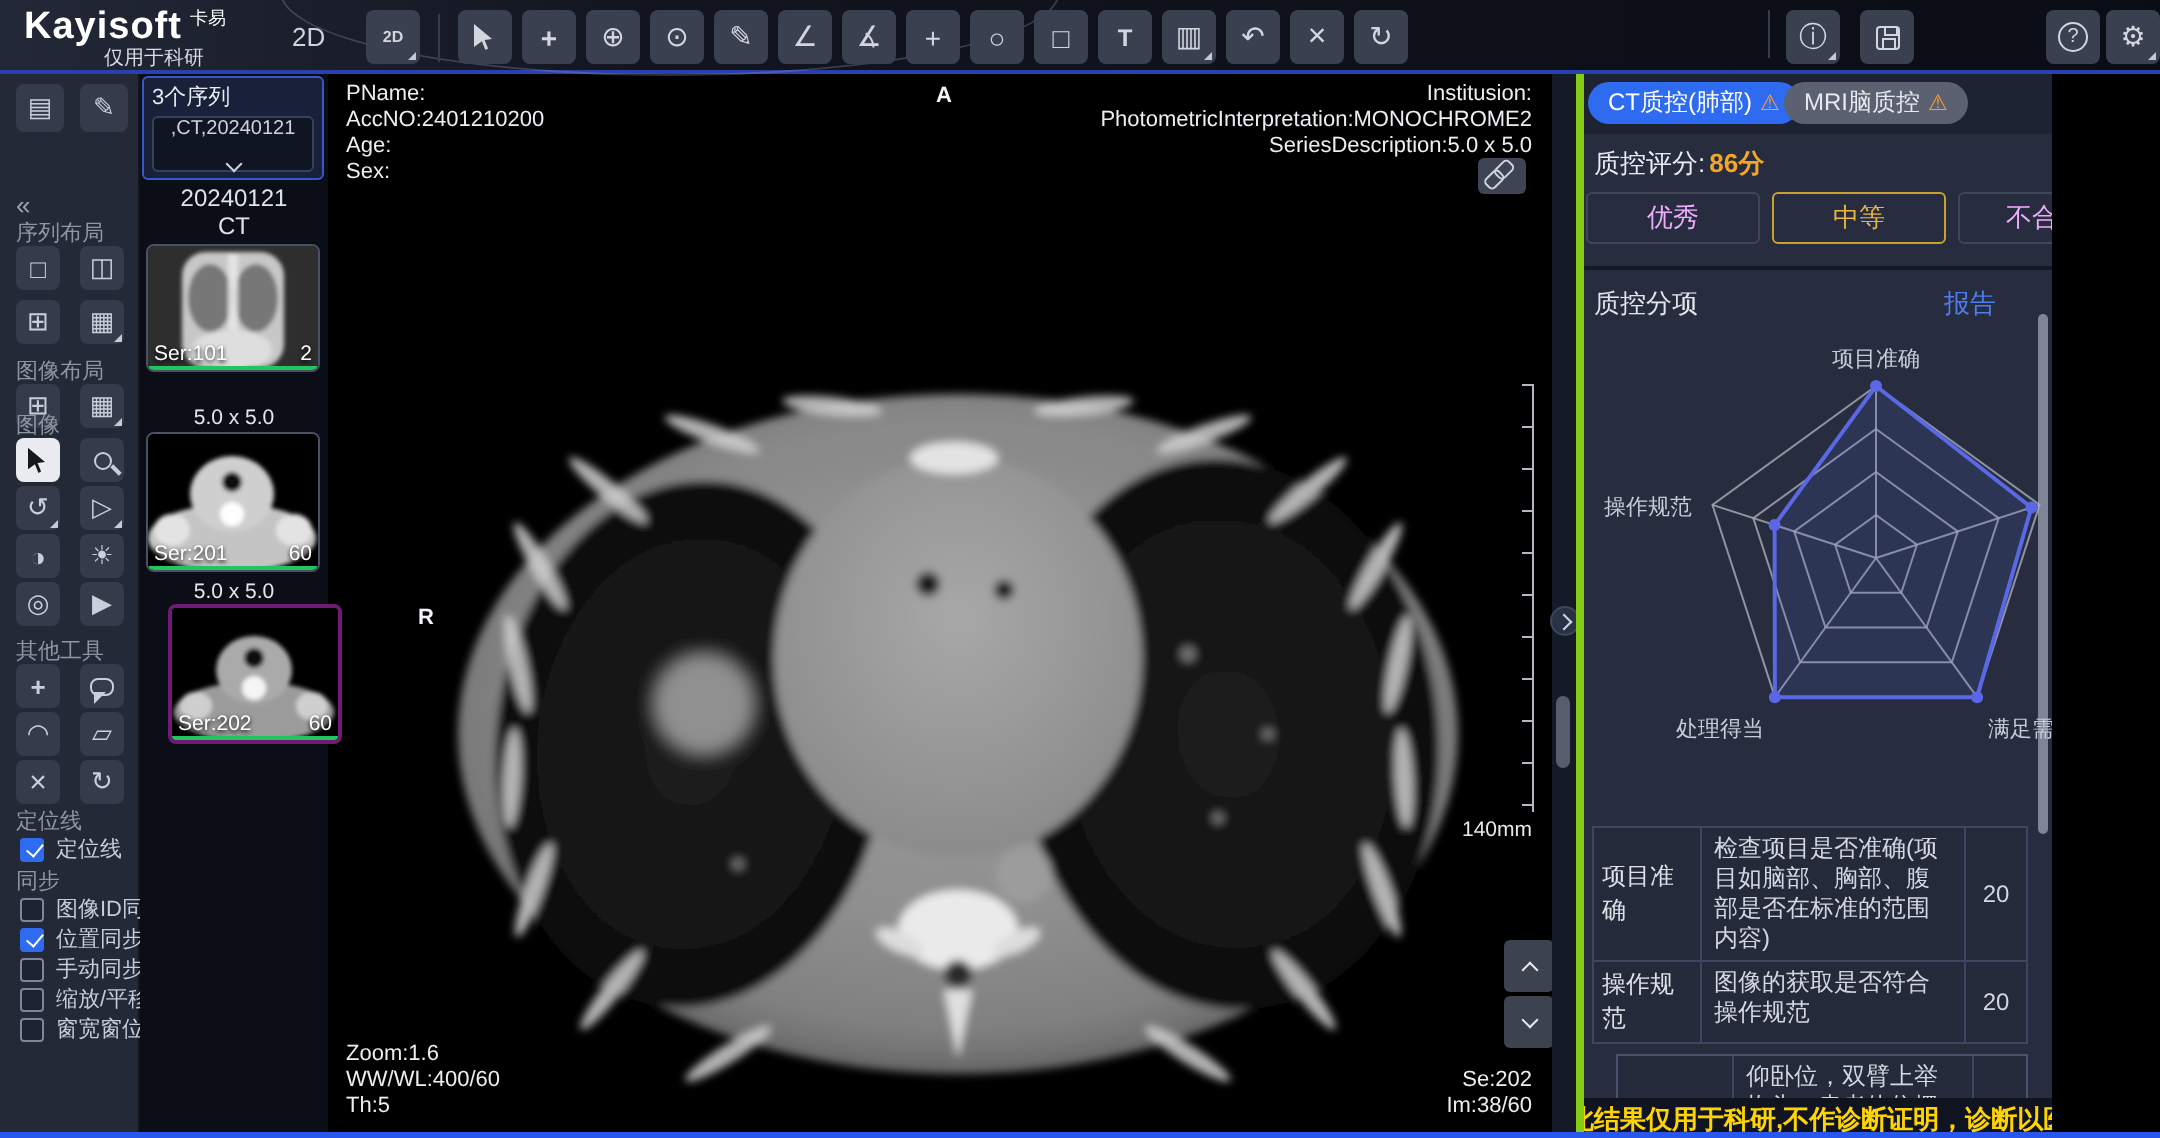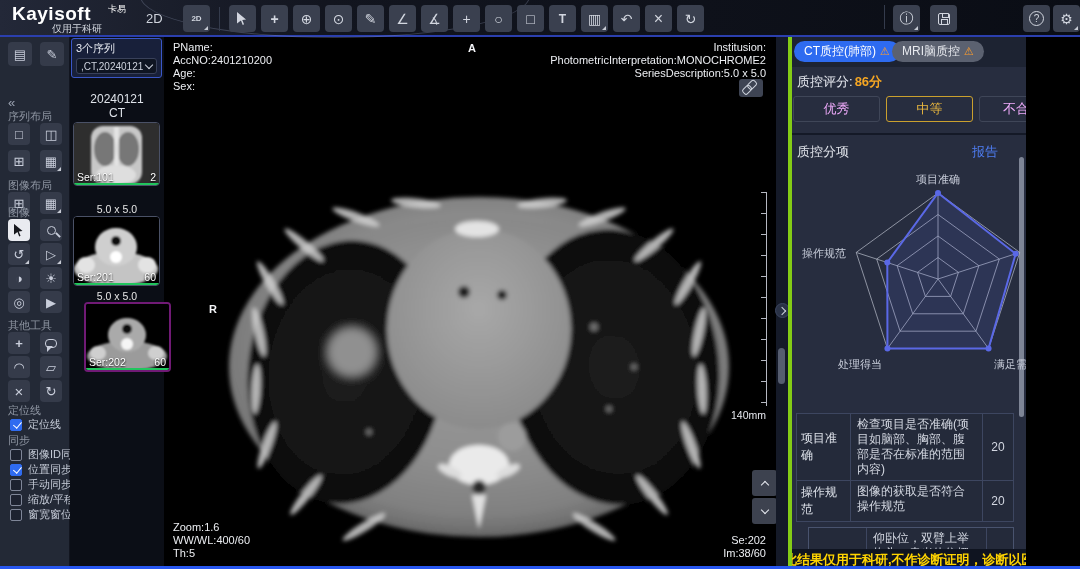--- a/index.html
+++ b/index.html
@@ -8,21 +8,21 @@
   #app { position:relative; width:1080px; height:569px; overflow:hidden; background:#000; }
 
   
   .topbar { position:absolute; left:0; top:0; width:1080px; height:37px;
     background:linear-gradient(90deg,#232838 0%,#12151f 30%,#0a0d15 100%);
     border-bottom:2px solid #2b3fae; z-index:30; }
   .swoosh { position:absolute; left:140px; top:-46px; width:390px; height:84px;
     border:1.5px solid rgba(150,160,190,.30); border-radius:50%; clip-path:inset(52% 0 0 0); }
   .logo { position:absolute; left:12px; top:3px; color:#fff; }
   .logo-en { font-size:19px; font-weight:700; letter-spacing:.5px; }
-  .logo-cn { font-size:9px; margin-left:17px; vertical-align:top; }
+  .logo-cn { font-size:9px; margin-left:4px; vertical-align:top; }
   .logo-sub { font-size:10px; color:#d8dce4; margin-left:40px; margin-top:-3px; }
   .mode-label { position:absolute; left:146px; top:11px; font-size:13px; color:#cfd3dc; }
   .tb-main { position:absolute; left:183px; top:5px; display:flex; gap:5px; align-items:center; }
   .tsep { width:1px; height:24px; background:#343b4c; margin:0 4px; }
   .tbtn { position:relative; width:27px; height:27px; background:#3a404f; border:0; border-radius:4px;
     color:#d2d6df; font-size:14px; display:flex; align-items:center; justify-content:center; cursor:pointer;
     font-family:inherit; }
   .tbtn .g8 { font-size:8px; font-weight:700; }
   .tbtn.badge::after { content:''; position:absolute; right:2px; bottom:2px;
     border-left:4px solid transparent; border-bottom:4px solid #c6cad3; }
@@ -45,22 +45,22 @@
   .box { width:12px; height:12px; border:1px solid #7f8698; border-radius:2px; background:#1d2230; position:relative; flex:0 0 auto; }
   .box.on { background:#2f6bf0; border-color:#2f6bf0; }
   .box.on::after { content:''; position:absolute; left:3.5px; top:0.5px; width:3.5px; height:7px;
     border-right:1.6px solid #fff; border-bottom:1.6px solid #fff; transform:rotate(40deg); }
 
   
   .spanel { position:absolute; left:70px; top:37px; width:94px; height:529px; background:#0b0e16; z-index:20; }
   .shead { position:absolute; left:1px; top:1px; width:91px; border:1px solid #3a57c8; background:#18203a;
     border-radius:3px; padding:2px 4px 3px; }
   .shead .t { font-size:11px; color:#e8ebf2; }
-  .dd { margin-top:2px; background:#0f1522; border:1px solid #39415a; border-radius:3px; height:16px;
-    display:flex; align-items:center; justify-content:space-between; padding:0 4px; cursor:pointer; color:#cdd2dd; }
+  .dd { margin-top:2px; background:#0f1522; border:1px solid #39415a; border-radius:3px; height:28px;
+    display:flex; align-items:center; justify-content:space-between; padding:0 4px; cursor:pointer; color:#cdd2dd;flex-direction:column; }
   .dd span:first-child { font-size:10px; white-space:nowrap; }
   .sgroup { position:absolute; left:0; top:55px; width:94px; text-align:center; color:#dfe3ea; font-size:12px;
     line-height:14px; cursor:pointer; }
   .thumb { position:absolute; left:3px; width:87px; border:1px solid #4a5166; border-radius:4px;
     overflow:hidden; cursor:pointer; background:#000; }
   .thumb.sel { border:2px solid #701a75;margin-left:11px; }
   .thumb svg { display:block; }
   .tinfo { position:absolute; left:0; right:0; bottom:2px; display:flex; justify-content:space-between;
     padding:0 3px; font-size:10.5px; color:#fff; text-shadow:0 1px 2px #000; }
   .tbar { position:absolute; left:0; right:0; bottom:0; height:2px; background:#22c55e; }

